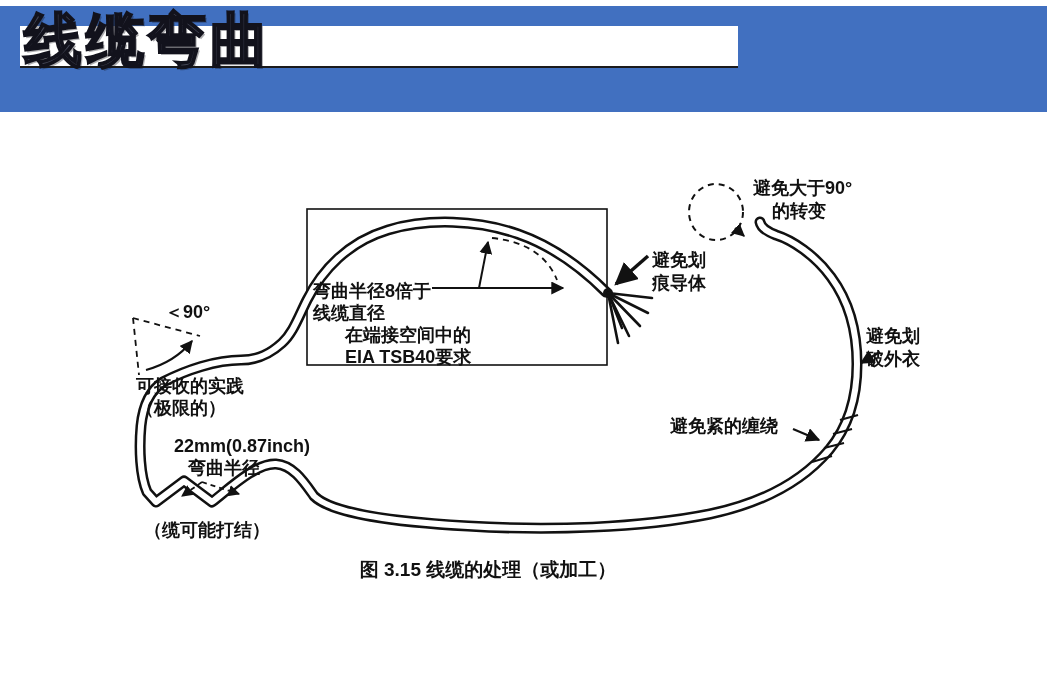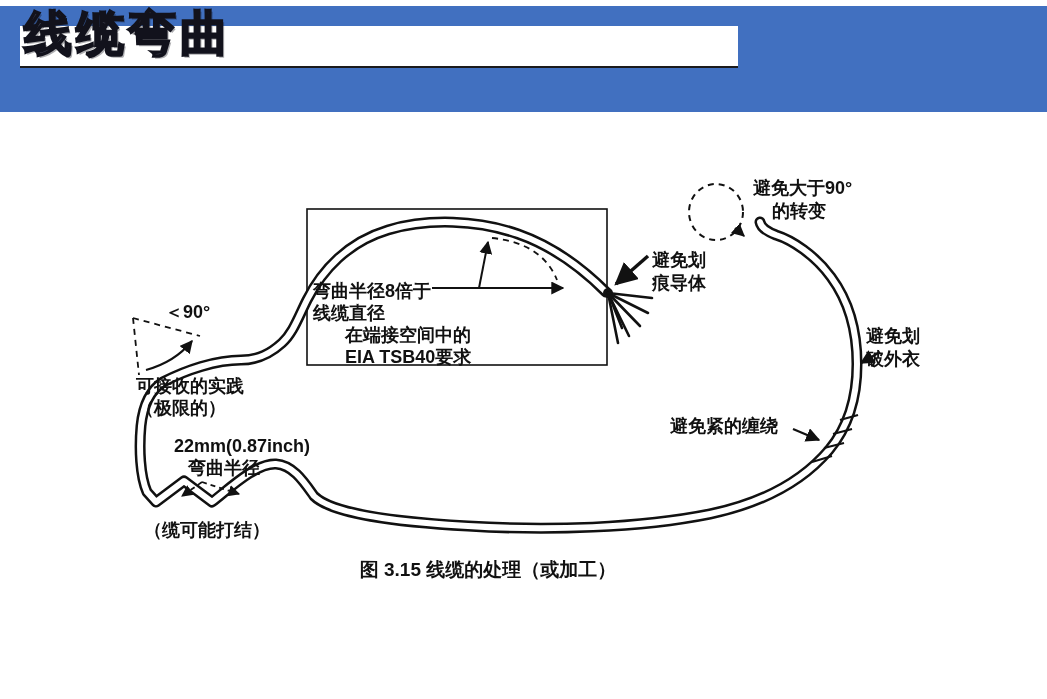--- a/index.html
+++ b/index.html
@@ -13,21 +13,21 @@
     position:absolute;left:0;top:6px;width:1047px;height:106px;
     background:#4170c0;
   }
   .title-box{
     position:absolute;left:20px;top:20px;width:718px;height:40px;
     background:#ffffff;
     border-bottom:2px solid #1b1b1b;
   }
   .slide-title{
     position:absolute;left:24px;top:2px;
-    font-size:48px;font-weight:bold;letter-spacing:4px;line-height:1.1;
+    font-size:58px;font-weight:bold;letter-spacing:4px;line-height:1.1;
     color:#474a5a;
     -webkit-text-stroke:2px #12121c;
     text-shadow:2px 2px 0 rgba(20,20,30,.35);
     white-space:nowrap;
     text-align:right;
   }
   .diagram-wrap{position:absolute;left:0;top:130px;width:1047px;height:470px;text-align:right;}
   svg text{
     font-family:"Liberation Sans","DejaVu Sans",sans-serif;
     font-weight:700;fill:#111111;font-size:18px;

